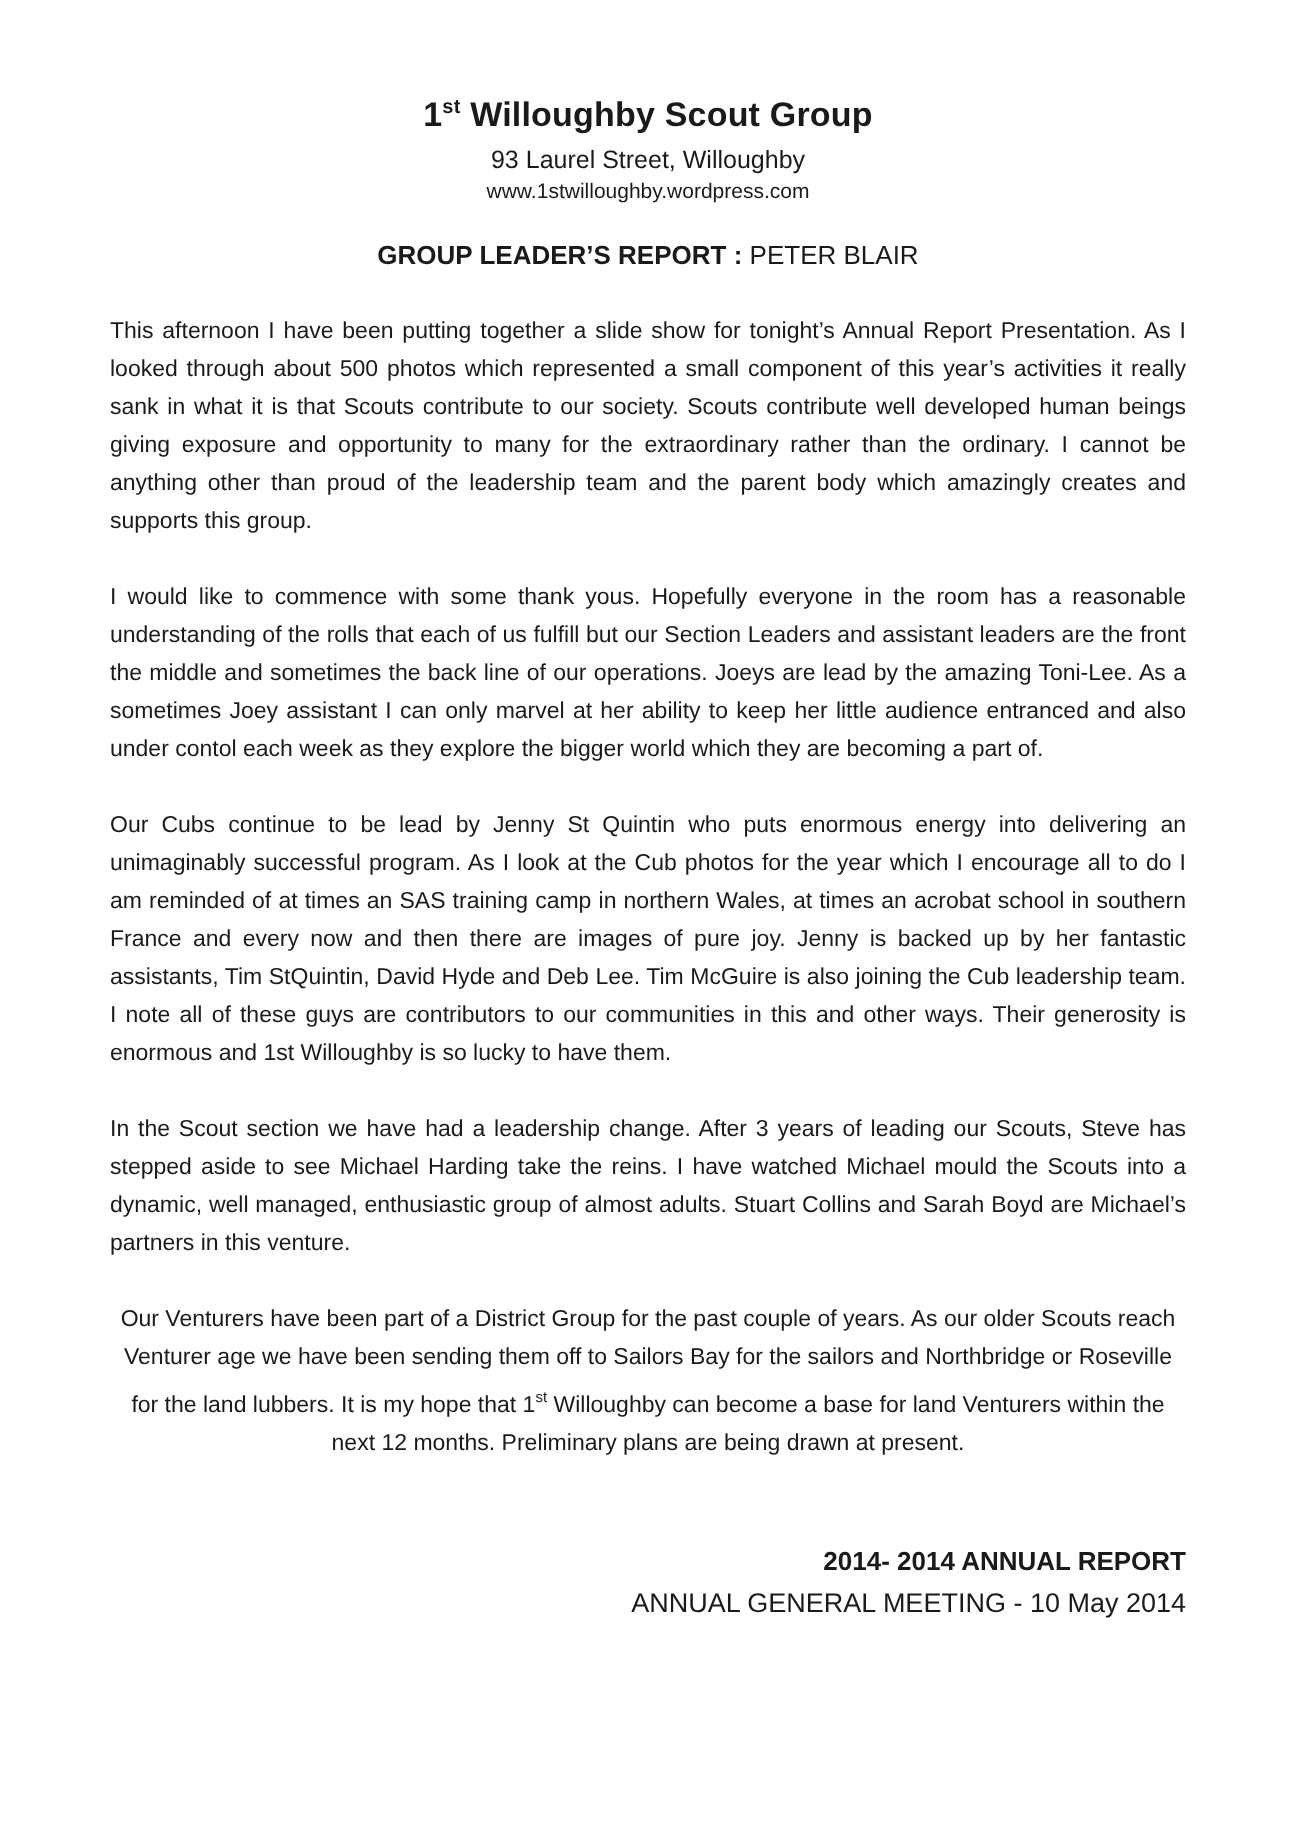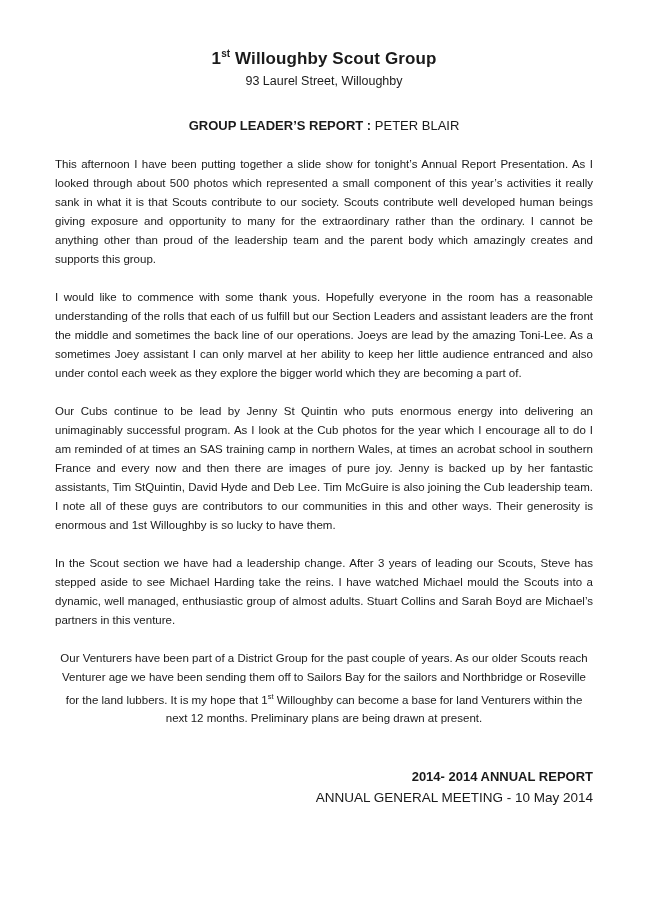--- a/index.html
+++ b/index.html
@@ -26,21 +26,21 @@
     font-size: 12.5px;
     margin: 0 0 3px 0;
   }
   .doc-url {
     font-size: 10.5px;
     margin: 0;
   }
   .report-heading {
     text-align: center;
     font-size: 13px;
-    margin: 30px 0 0 0;
+    margin: 18px 0 0 0;
   }
   .report-heading .label { font-weight: bold; }
   .report-heading .author { font-weight: normal; }
   .body-text { margin-top: 22px; }
   .body-text p {
     font-size: 11.5px;
     line-height: 19px;
     margin: 0 0 19px 0;
     text-align: justify;
   }
@@ -62,20 +62,21 @@
   }
 </style>
 </head>
 <body>
 
 <div class="page">
 
   <div class="doc-header">
     <h1 class="doc-title"><span>1</span><sup>st</sup><span> Willoughby Scout Group</span></h1>
     <p class="doc-address">93 Laurel Street, Willoughby</p>
+    <p class="doc-url">www.1stwilloughby.wordpress.com</p>
   </div>
 
   <h2 class="report-heading">
     <span class="label">GROUP LEADER’S REPORT :</span>
     <span class="author">PETER BLAIR</span>
   </h2>
 
   <div class="body-text">
     <p>This afternoon I have been putting together a slide show for tonight’s Annual Report Presentation. As I looked through about 500 photos which represented a small component of this year’s activities it really sank in what it is that Scouts contribute to our society. Scouts contribute well developed human beings giving exposure and opportunity to many for the extraordinary rather than the ordinary. I cannot be anything other than proud of the leadership team and the parent body which amazingly creates and supports this group.</p>
     <p>I would like to commence with some thank yous. Hopefully everyone in the room has a reasonable understanding of the rolls that each of us fulfill but our Section Leaders and assistant leaders are the front the middle and sometimes the back line of our operations. Joeys are lead by the amazing Toni-Lee. As a sometimes Joey assistant I can only marvel at her ability to keep her little audience entranced and also under contol each week as they explore the bigger world which they are becoming a part of.</p>

